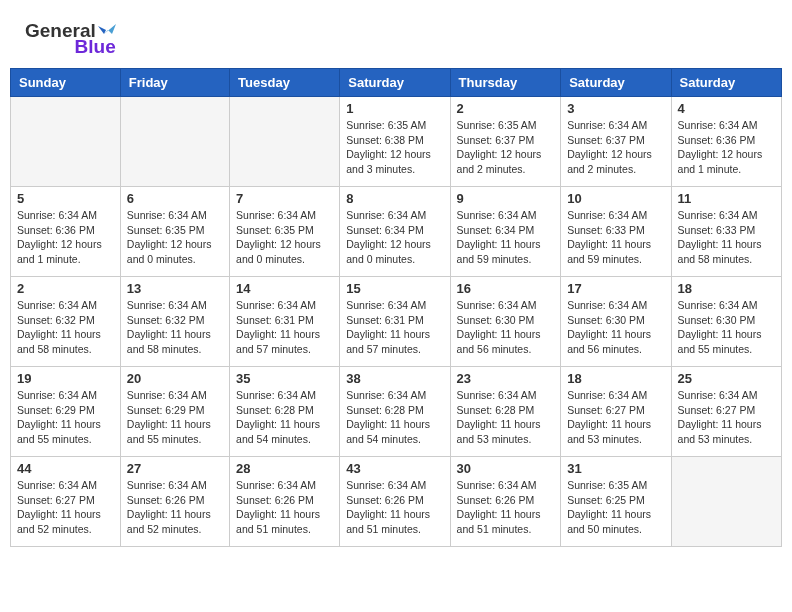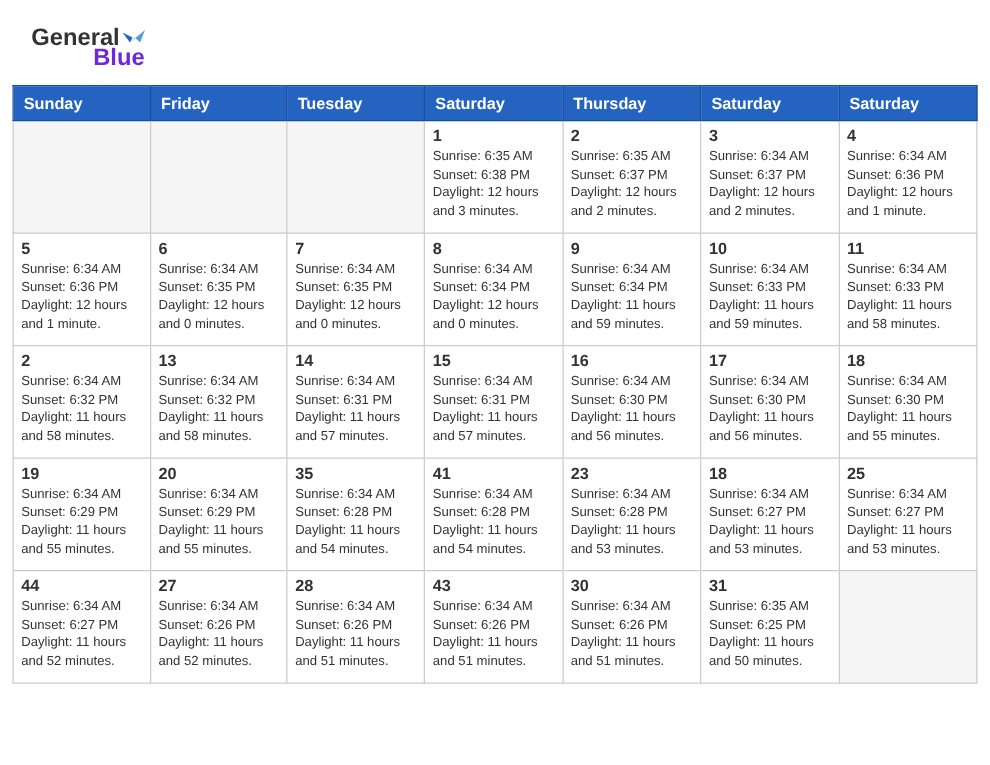--- a/index.html
+++ b/index.html
@@ -254,21 +254,21 @@
 and 55 minutes.</div>
         </td>
         <td>
           <span class="day-number">35</span>
           <div class="day-info" style="white-space: pre-line;">Sunrise: 6:34 AM
 Sunset: 6:28 PM
 Daylight: 11 hours
 and 54 minutes.</div>
         </td>
         <td>
-          <span class="day-number">41</span>
+          <span class="day-number">38</span>
           <div class="day-info" style="white-space: pre-line;">Sunrise: 6:34 AM
 Sunset: 6:28 PM
 Daylight: 11 hours
 and 54 minutes.</div>
         </td>
         <td>
           <span class="day-number">23</span>
           <div class="day-info" style="white-space: pre-line;">Sunrise: 6:34 AM
 Sunset: 6:28 PM
 Daylight: 11 hours

